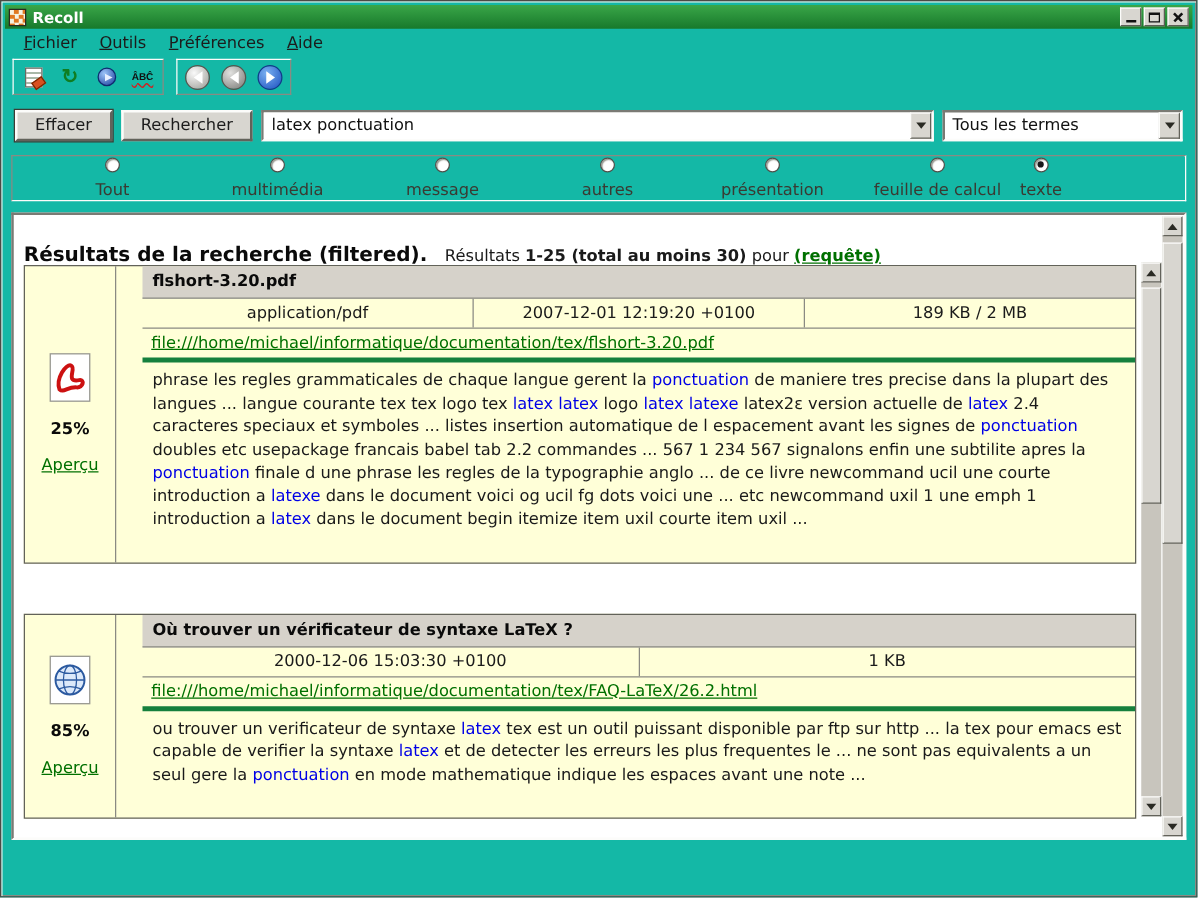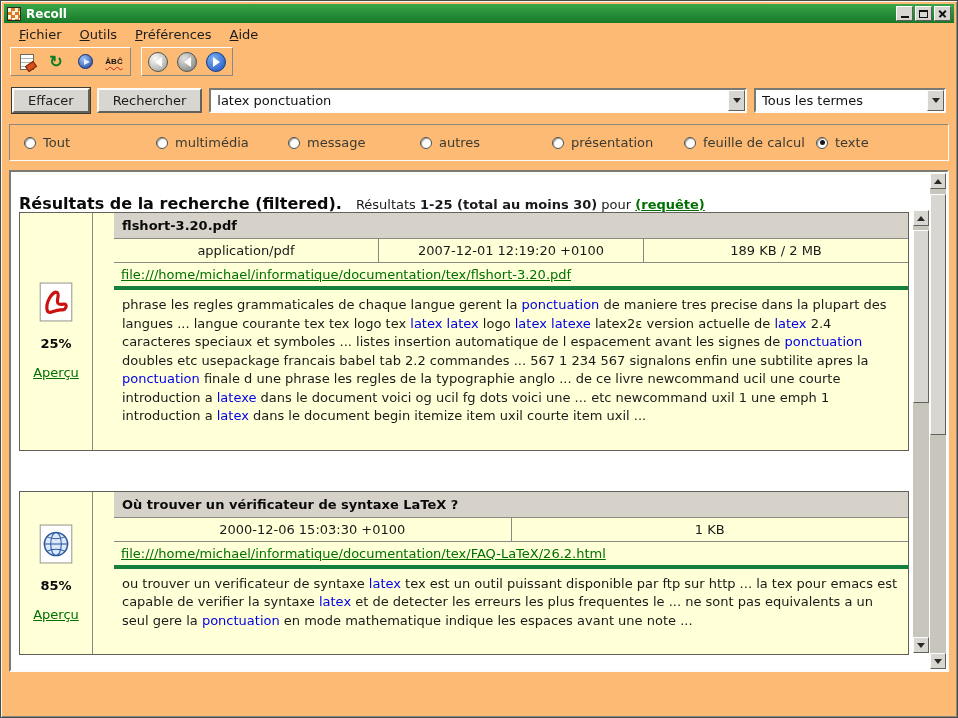--- a/index.html
+++ b/index.html
@@ -4,21 +4,21 @@
 <style>
   * { box-sizing: border-box; margin: 0; padding: 0; }
   html,body { width: 958px; height: 718px; }
   body {
     font-family: "DejaVu Sans", "Liberation Sans", sans-serif;
     font-size: 13px;
     background: #8a8a82;
   }
   .window {
     width: 958px; height: 718px;
-    background: #fdba74;
+    background: #14b8a6;
     border: 1px solid #4a4a44;
     box-shadow: inset 1px 1px 0 #f6f6f2, inset -1px -1px 0 #8a8a82;
     padding: 3px;
     position: relative;
   }
   
   .titlebar {
     height: 19px;
     background: linear-gradient(to bottom, #3aa648, #17792b);
     display: flex; align-items: center;
@@ -121,21 +121,21 @@
     font-family: inherit; font-size: 13px; color: #111; background: #fff;
   }
   .tri-down-sm { width: 0; height: 0; border-left: 4px solid transparent; border-right: 4px solid transparent; border-top: 5px solid #2a2a24; }
   .tri-up-sm { width: 0; height: 0; border-left: 4px solid transparent; border-right: 4px solid transparent; border-bottom: 5px solid #2a2a24; }
   
   .filter-panel {
     margin: 11px 5px 0; height: 37px;
     border: 1px solid; border-color: #8a8a82 #fcfcfa #fcfcfa #8a8a82;
     display: flex; align-items: center; padding: 0 14px;
   }
-  .radio { display: flex; align-items: center; gap: 7px; width: 132px; cursor: default; }
+  .radio { display: flex; align-items: center; gap: 7px; width: 132px; cursor: default; flex-direction: column; }
   .radio:last-child { width: auto; }
   .radio-circle {
     width: 12px; height: 12px; border-radius: 50%; background: #fff;
     border: 1px solid #50504a;
     box-shadow: inset 1px 1px 1px #9a9a92;
     position: relative; flex: 0 0 auto;
   }
   .radio-circle.checked::after {
     content: ""; position: absolute; left: 2.5px; top: 2.5px; width: 5px; height: 5px;
     border-radius: 50%; background: #18181a;

